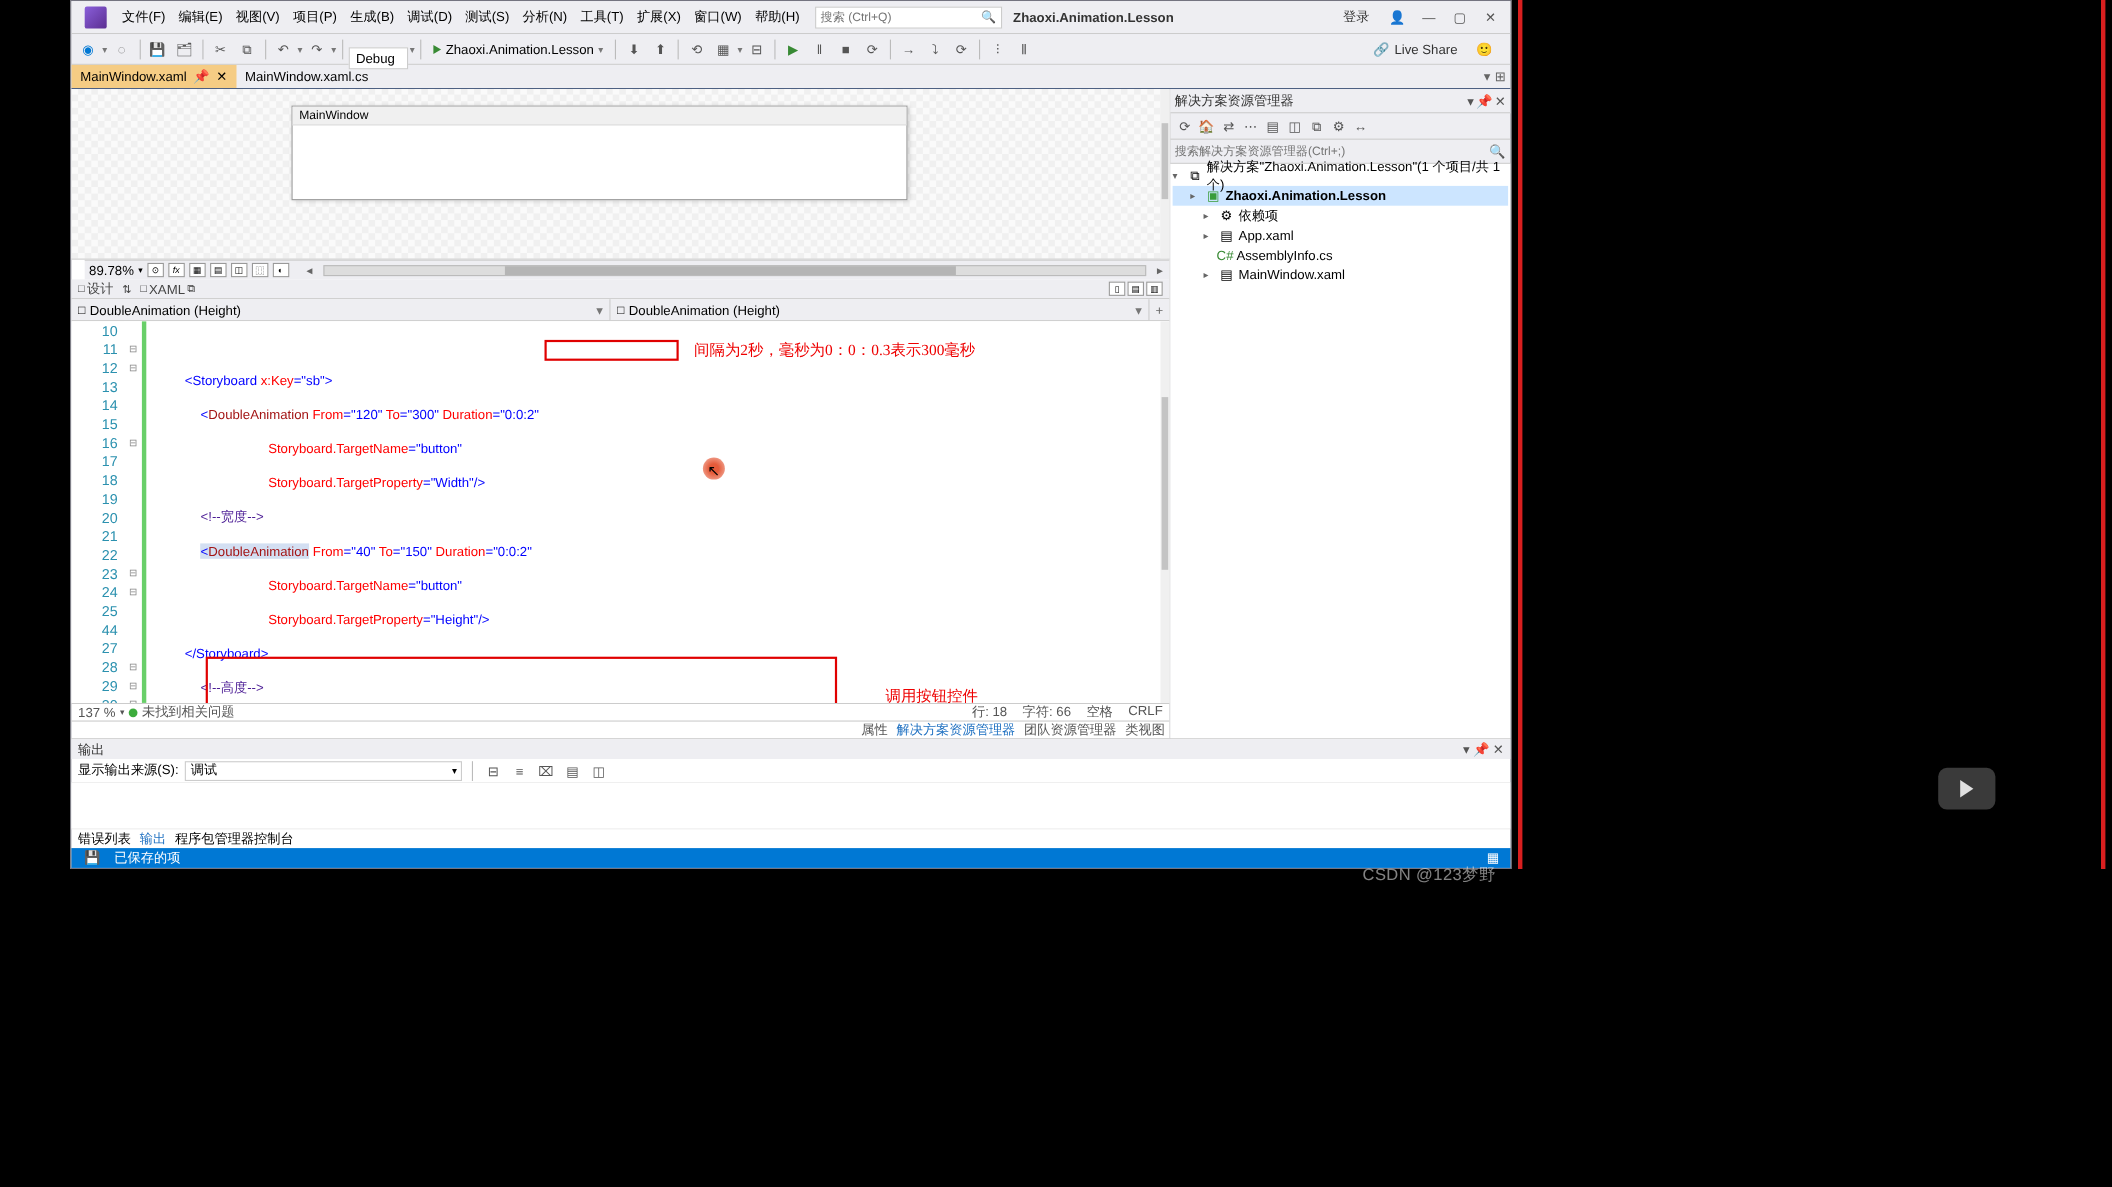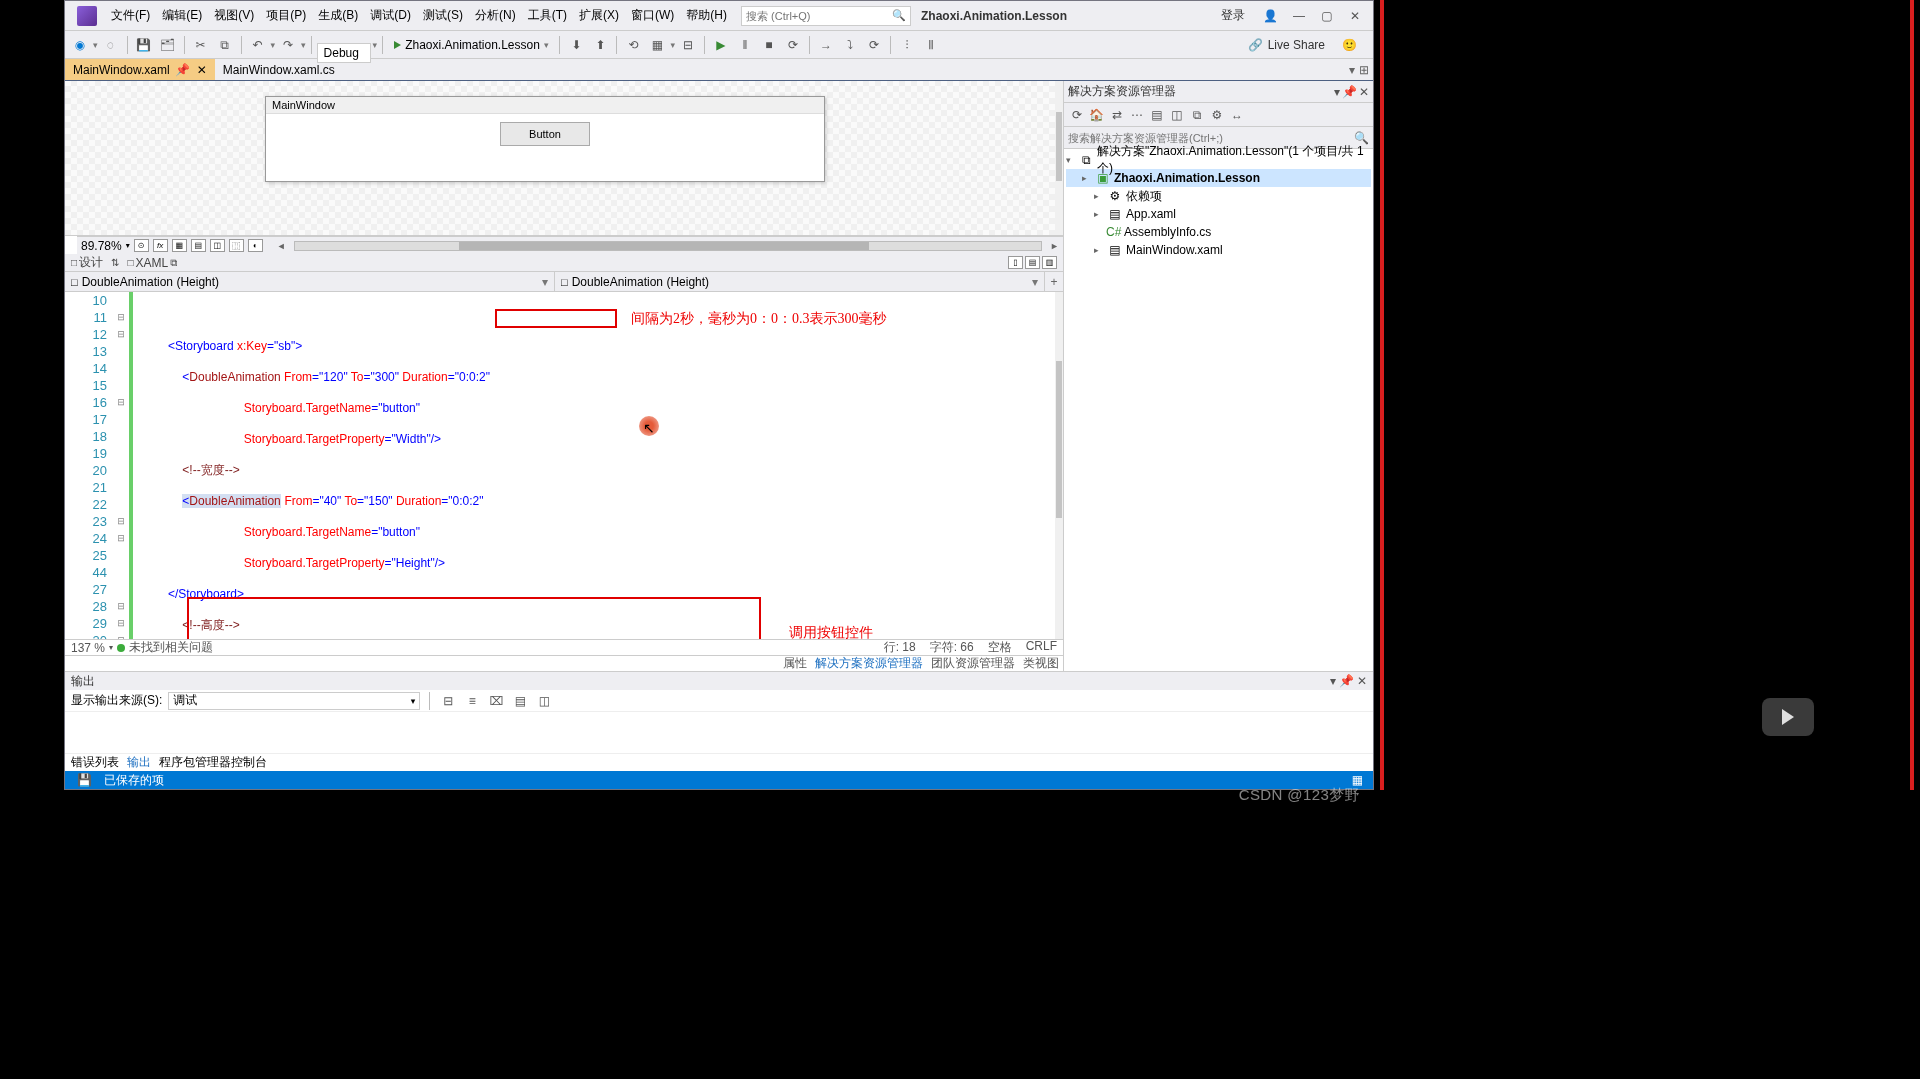--- a/index.html
+++ b/index.html
@@ -69,21 +69,21 @@
     .gutter { width: 48px; text-align: right; color: #2b91af; padding-right: 6px; user-select: none; }
     .fold-col { width: 16px; background: #fff; }
     .change-bar { width: 4px; background: #69cf69; }
     .code-lines { flex: 1; position: relative; white-space: pre; padding-left: 6px; }
     .ln { height: 17px; line-height: 17px; font-size: 13px; }
     .fold-mark { color: #888; font-size: 9px; text-align: center; }
     
     .c-tag { color: #a31515; }
     .c-attr { color: #ff0000; }
     .c-punc { color: #0000ff; }
-    .c-comment { color: #7f1d1d; }
+    .c-comment { color: #4c1d95; }
     .c-sel { background: #d3dff2; }
     
     .red-box-1 { position: absolute; border: 2px solid #e00000; }
     .red-ann { position: absolute; color: #e00; font-family: SimSun, serif; font-size: 14px; }
     .cursor-dot { position: absolute; width: 20px; height: 20px; background: radial-gradient(circle, #e55b3a 30%, rgba(229,91,58,0.4)); border-radius: 50%; }
     .mouse-ptr { position: absolute; font-size: 14px; color: #000; }
     
     .editor-statusline { height: 16px; border-top: 1px solid #ccc; font-size: 10px; display: flex; align-items: center; padding: 0 6px; gap: 14px; color: #555; }
     .esl-left { display: flex; align-items: center; gap: 4px; }
     .green-dot { width: 8px; height: 8px; background: #3cac3c; border-radius: 50%; }
@@ -244,23 +244,20 @@
     </div>
   </div>
 
   <div class="main-split">
     <div class="editor-area">
 
       <div class="designer-wrap">
         <div class="designer-canvas">
           <div class="preview-window">
             <div class="preview-title">MainWindow</div>
-            <div class="preview-body">
-              <div class="preview-button">Button</div>
-            </div>
           </div>
         </div>
         <div class="mini-vscroll">
             <div class="vthumb"></div>
           </div>
       </div>
       <div class="designer-footer">
         <div class="df-left">
           <span>89.78%</span>
           <span style="font-size:8px">▾</span>
@@ -368,21 +365,21 @@
 
 
 
 
 
 
           
           <div class="red-box-1" style="left:362px; top:17px; width:122px; height:19px;"></div>
           <span class="red-ann" style="left:498px; top:18px;">间隔为2秒，毫秒为0：0：0.3表示300毫秒</span>
           <div class="red-box-1" style="left:54px; top:305px; width:574px; height:73px;"></div>
-          <span class="red-ann" style="left:656px; top:332px;font-family:Liberation Mono, monospace;">调用按钮控件</span>
+          <span class="red-ann" style="left:672px; top:332px;font-family:Liberation Mono, monospace;">调用按钮控件</span>
           <div class="cursor-dot" style="left:506px; top:124px;"></div>
           <span class="mouse-ptr" style="left:510px; top:128px;">↖</span>
         </div>
         <div class="mini-vscroll">
             <div class="vthumb"></div>
           </div>
       </div>
 
       <div class="editor-statusline">
         <div class="esl-left">

